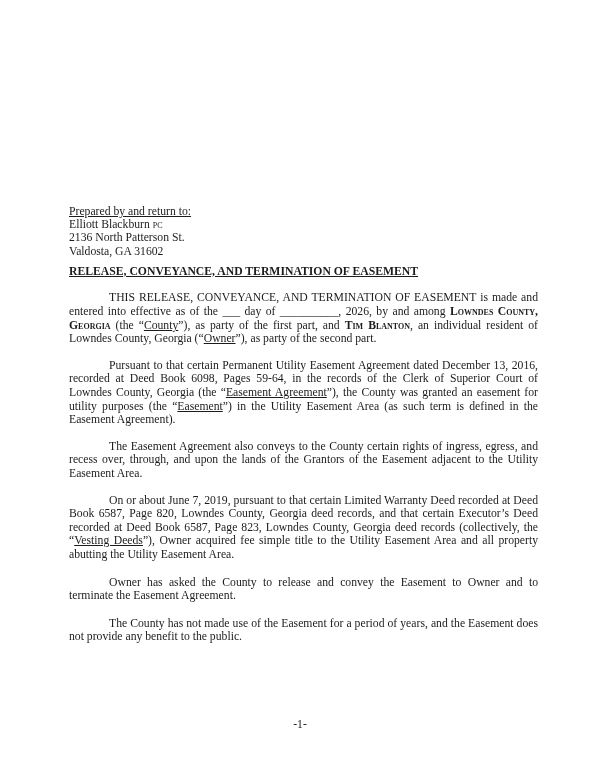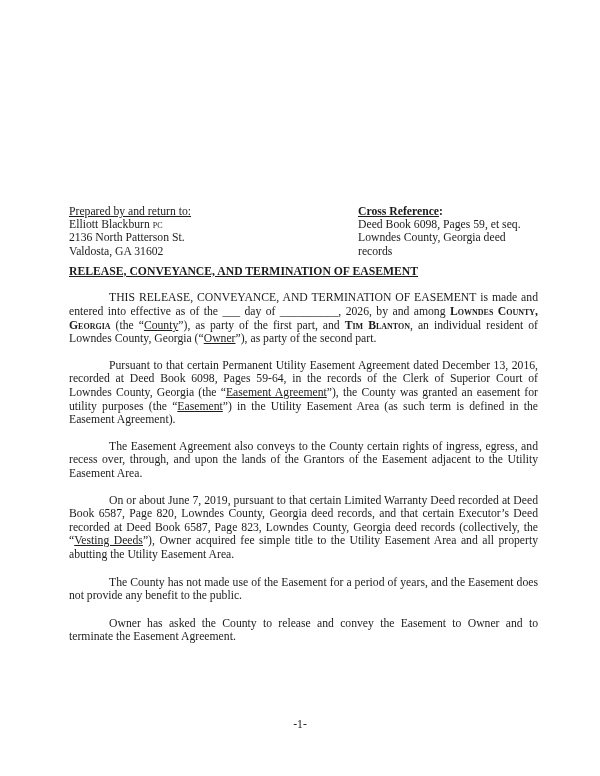--- a/index.html
+++ b/index.html
@@ -71,34 +71,29 @@
 <div class="page">
   <div class="content">
 
     <div class="header-row">
       <div class="prepared">
         <div class="u">Prepared by and return to:</div>
         <div><span>Elliott Blackburn </span><span class="seg-sc">pc</span></div>
         <div>2136 North Patterson St.</div>
         <div>Valdosta, GA 31602</div>
       </div>
-      <div class="crossref">
-        <div><span class="seg-bu">Cross Reference</span><span class="seg-b">:</span></div>
-        <div>Deed Book 6098, Pages 59, et seq.</div>
-        <div>Lowndes County, Georgia deed records</div>
-      </div>
     </div>
 
     <h1 class="title">RELEASE, CONVEYANCE, AND TERMINATION OF EASEMENT</h1>
 
     <p class="para"><span>THIS RELEASE, CONVEYANCE, AND TERMINATION OF EASEMENT is made and entered into effective as of the ___ day of __________, 2026, by and among </span><span class="seg-bsc">Lowndes County, Georgia</span><span> (the “</span><span class="seg-u">County</span><span>”), as party of the first part, and </span><span class="seg-bsc">Tim Blanton</span><span>, an individual resident of Lowndes County, Georgia (“</span><span class="seg-u">Owner</span><span>”), as party of the second part.</span></p>
 
 
     <p class="para mt10"><span>Pursuant to that certain Permanent Utility Easement Agreement dated December 13, 2016, recorded at Deed Book 6098, Pages 59-64, in the records of the Clerk of Superior Court of Lowndes County, Georgia (the “</span><span class="seg-u">Easement Agreement</span><span>”), the County was granted an easement for utility purposes (the “</span><span class="seg-u">Easement</span><span>”) in the Utility Easement Area (as such term is defined in the Easement Agreement).</span></p>
     <p class="para"><span>The Easement Agreement also conveys to the County certain rights of ingress, egress, and recess over, through, and upon the lands of the Grantors of the Easement adjacent to the Utility Easement Area.</span></p>
     <p class="para"><span>On or about June 7, 2019, pursuant to that certain Limited Warranty Deed recorded at Deed Book 6587, Page 820, Lowndes County, Georgia deed records, and that certain Executor’s Deed recorded at Deed Book 6587, Page 823, Lowndes County, Georgia deed records (collectively, the “</span><span class="seg-u">Vesting Deeds</span><span>”), Owner acquired fee simple title to the Utility Easement Area and all property abutting the Utility Easement Area.</span></p>
+    <p class="para mt14"><span>Owner has asked the County to release and convey the Easement to Owner and to terminate the Easement Agreement.</span></p>
     <p class="para mt14"><span>The County has not made use of the Easement for a period of years, and the Easement does not provide any benefit to the public.</span></p>
-    <p class="para mt14"><span>Owner has asked the County to release and convey the Easement to Owner and to terminate the Easement Agreement.</span></p>
 
   </div>
 
   <div class="footer">-1-</div>
 </div>
 
 </body></html>

